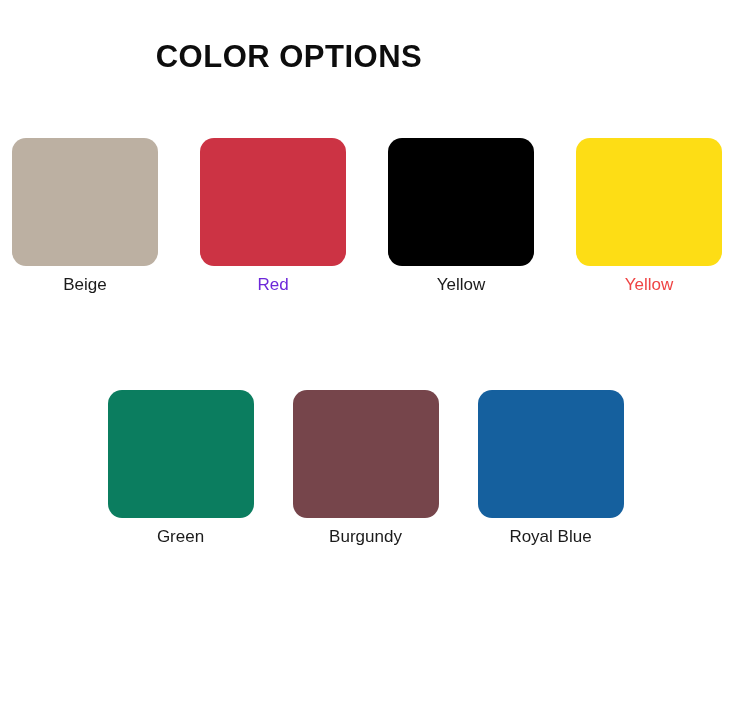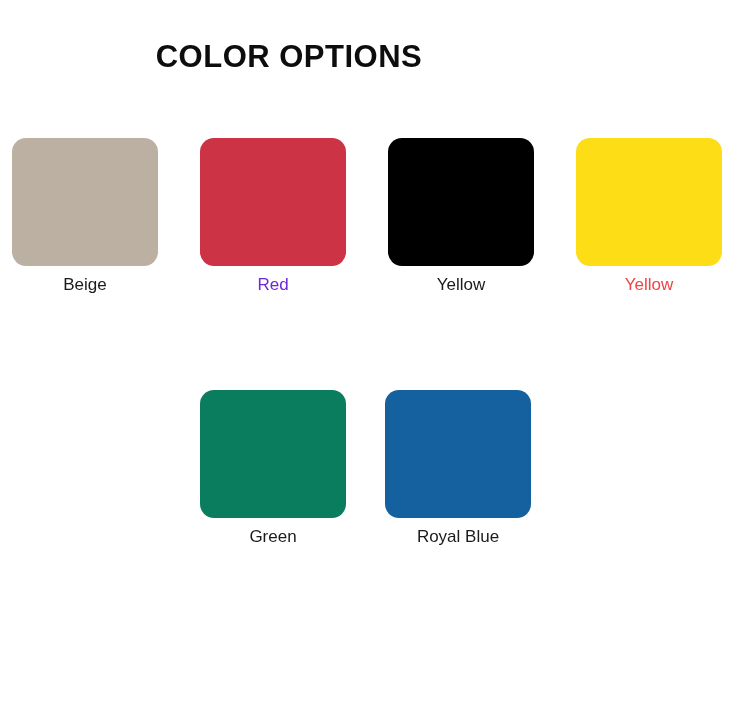--- a/index.html
+++ b/index.html
@@ -121,20 +121,24 @@
 
     </div>
 
     <div class="swatch-row row-second">
 
       <div class="swatch-cell">
         <span class="swatch-chip" style="background-color: rgb(11, 125, 95);"></span>
         <span class="swatch-label" style="color: rgb(27, 27, 27);">Green</span>
       </div>
 
+      <div class="swatch-cell">
+        <span class="swatch-chip" style="background-color: rgb(118, 69, 75);"></span>
+        <span class="swatch-label" style="color: rgb(27, 27, 27);">Burgundy</span>
+      </div>
 
       <div class="swatch-cell">
         <span class="swatch-chip" style="background-color: rgb(21, 96, 158);"></span>
         <span class="swatch-label" style="color: rgb(27, 27, 27);">Royal Blue</span>
       </div>
 
     </div>
 
   </div>
 

